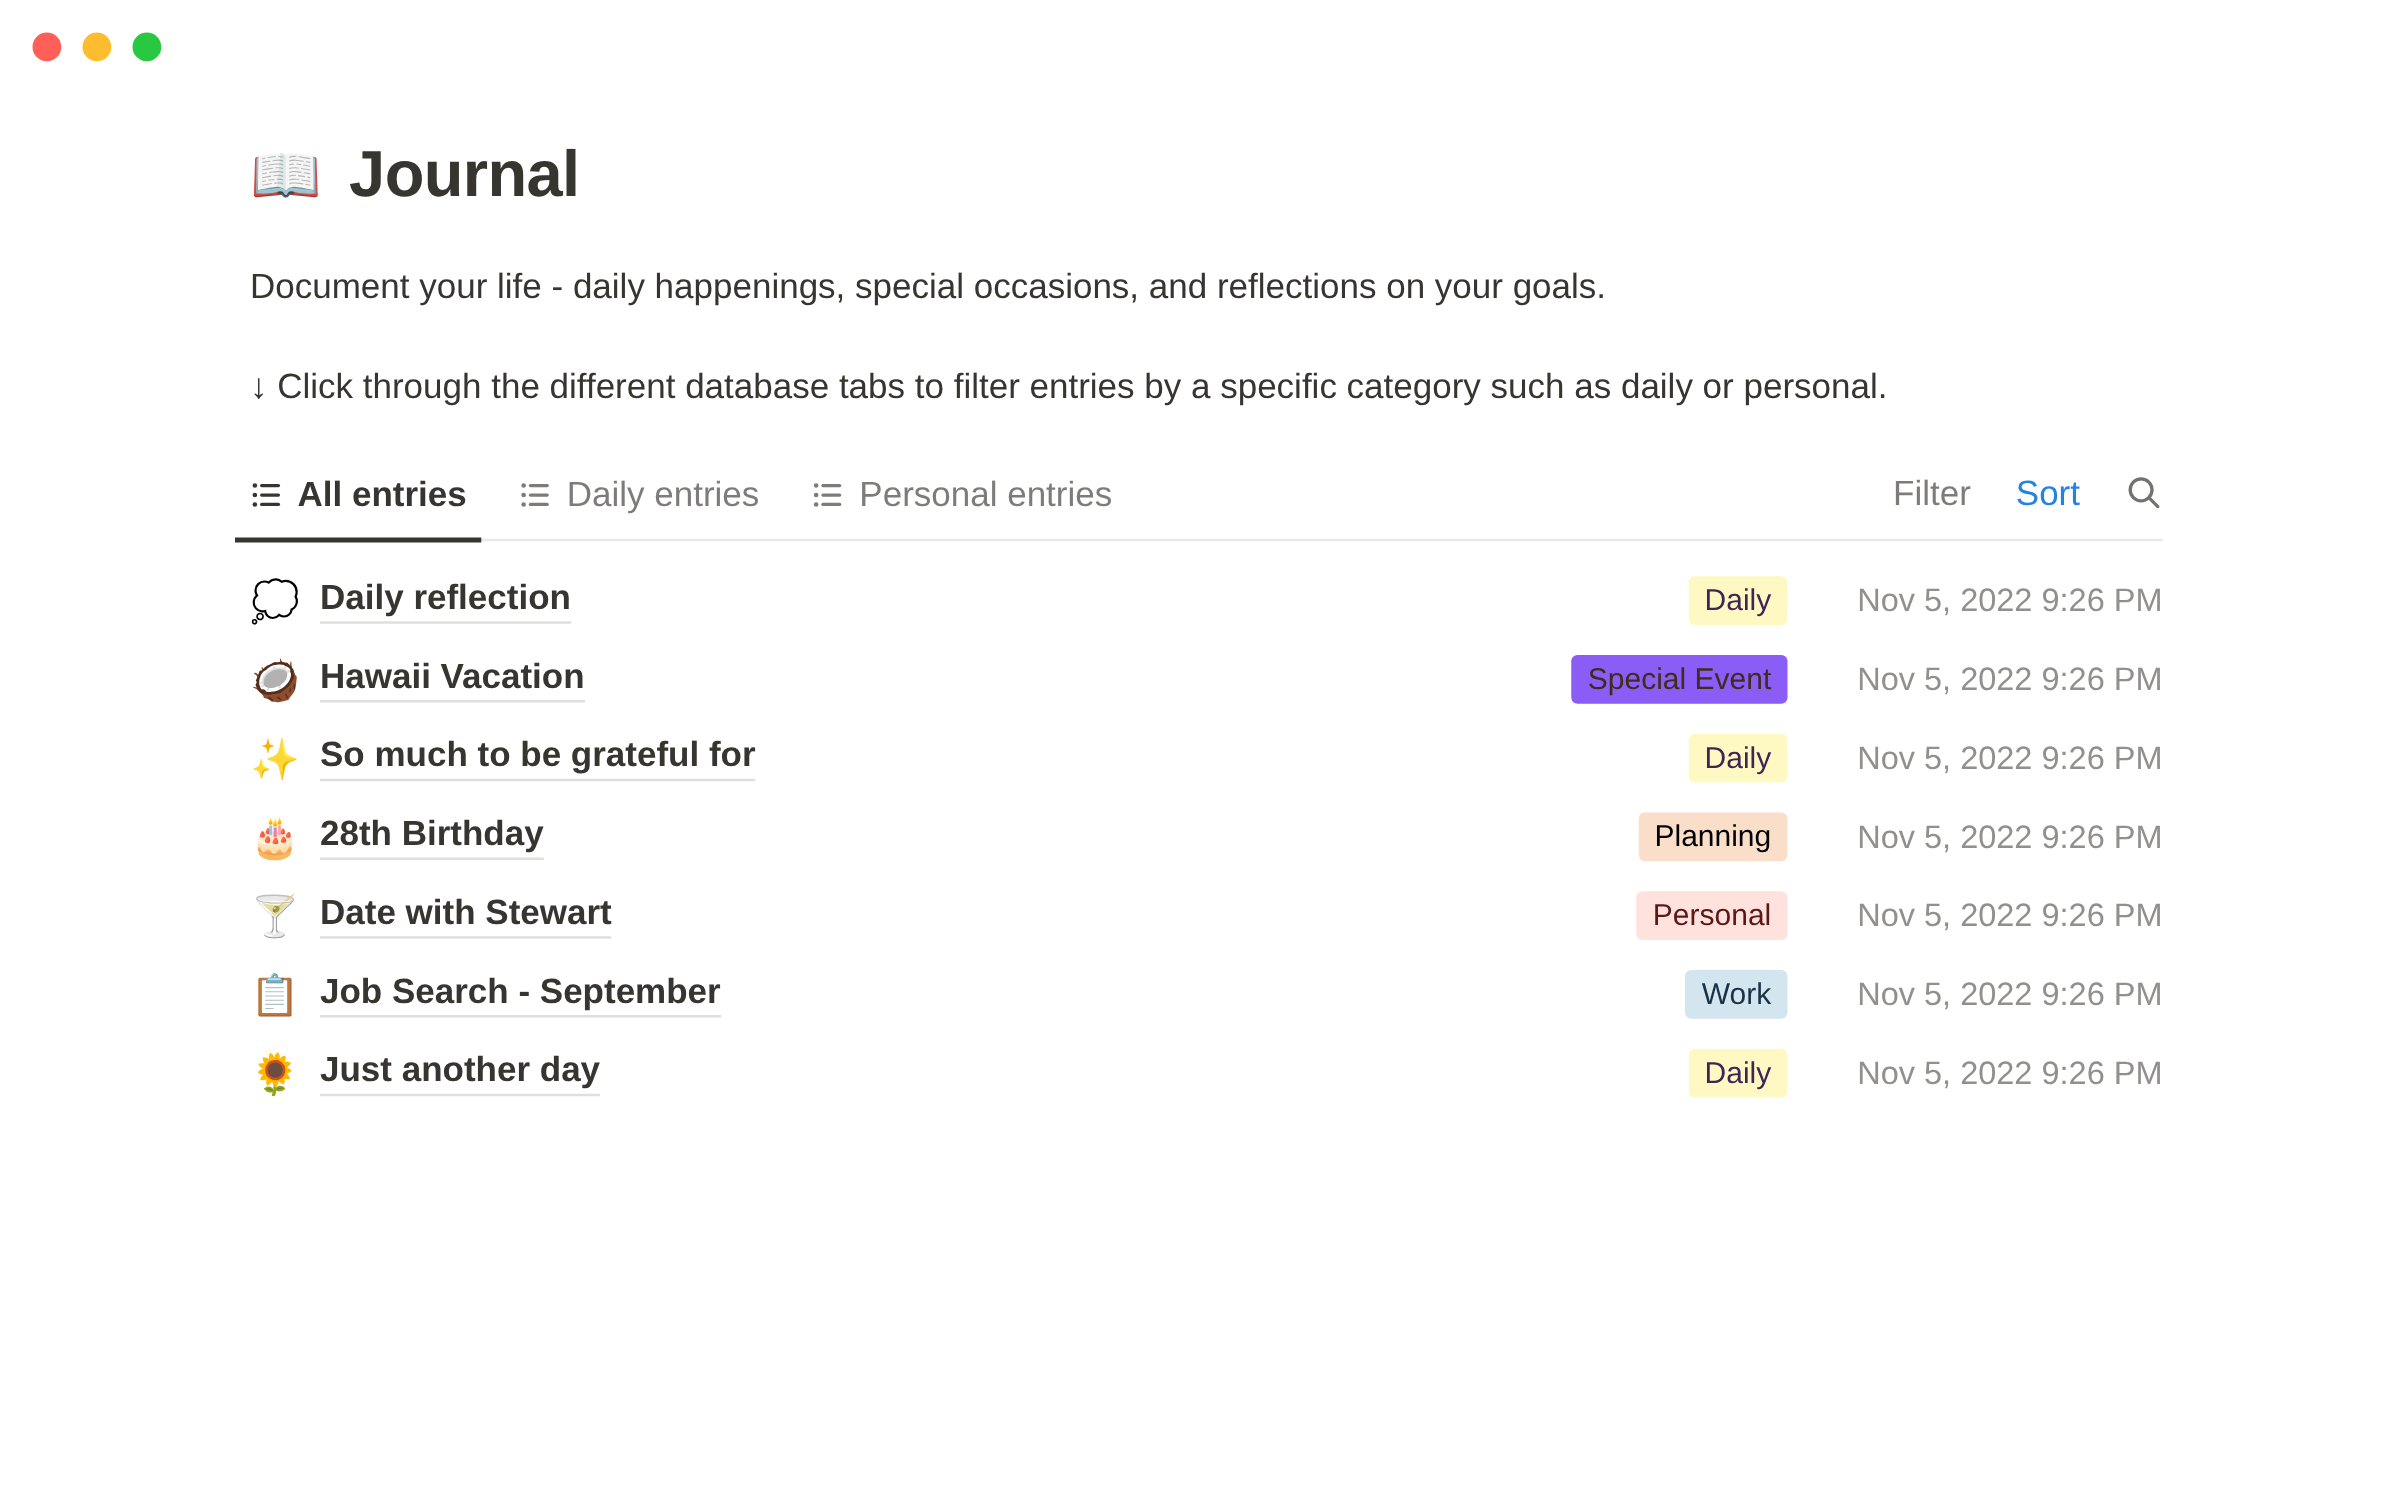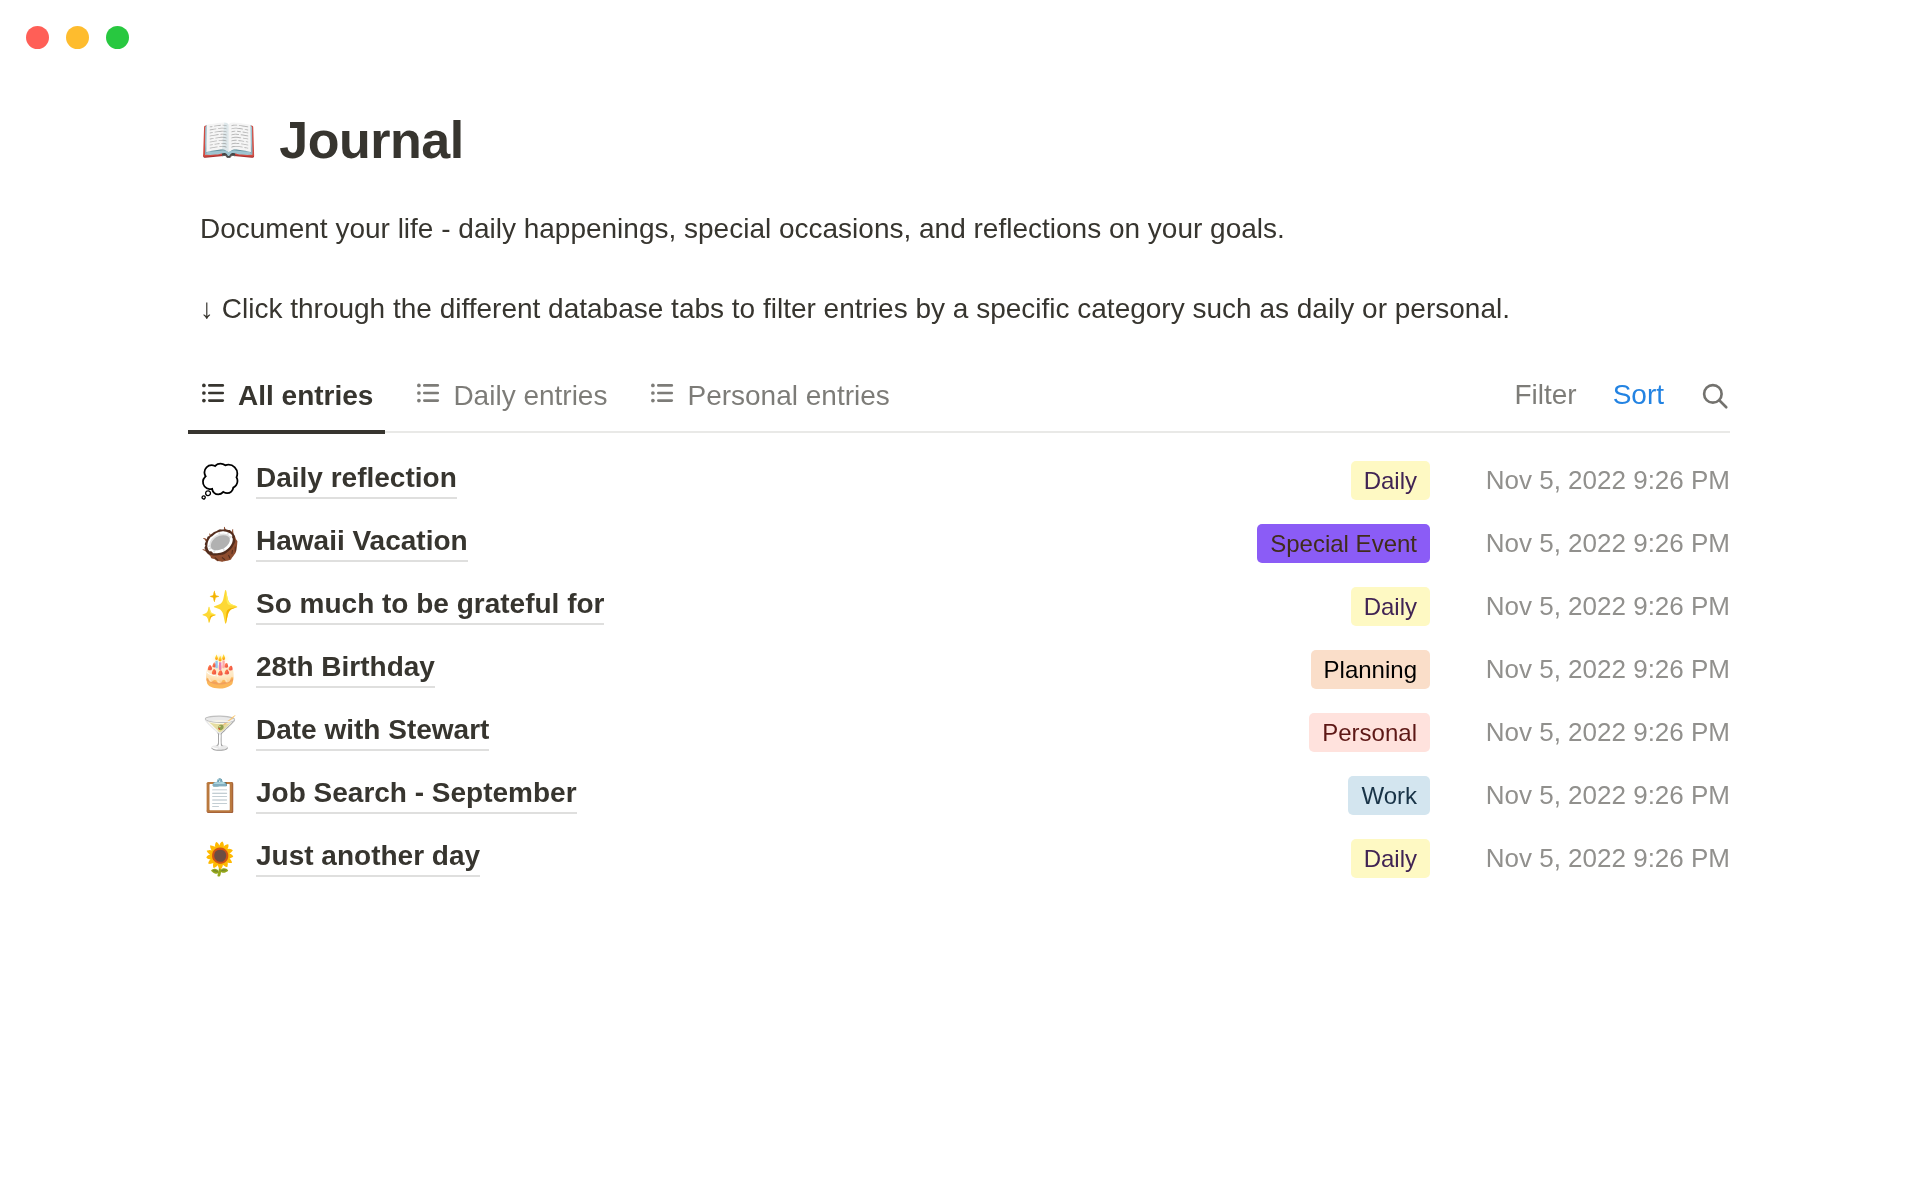--- a/index.html
+++ b/index.html
@@ -18,27 +18,27 @@
   .title-row { display:flex; align-items:center; gap:22px; }
   .page-icon { font-size:46px; line-height:1; filter:grayscale(25%); }
   .page-title { font-size:52px; font-weight:700; letter-spacing:-0.5px; color:#37352f; }
 
   .desc { margin-top:36px; font-size:28px; line-height:45px; color:#37352f; }
   .callout { margin-top:42px; font-size:28px; color:#37352f; }
 
   
   .tabbar { margin-top:54px; margin-left:-12px; width:1542px;
     display:flex; align-items:flex-end; border-bottom:2px solid #e9e9e7; }
-  .tab { display:flex; align-items:flex-start; gap:12px; padding:0 12px 18px 12px;
+  .tab { display:flex; align-items:center; gap:12px; padding:0 12px 18px 12px;
     margin-right:18px; font-size:28px; color:rgba(55,53,47,0.65);
     border-bottom:4px solid transparent; margin-bottom:-3px; cursor:pointer; white-space:nowrap; }
   .tab.active { color:#37352f; font-weight:600; border-bottom-color:#37352f; }
   .tab svg { flex:0 0 auto; }
 
-  .toolbar { margin-left:auto; display:flex; align-items:flex-end; gap:36px;
+  .toolbar { margin-left:auto; display:flex; align-items:flex-start; gap:36px;
     padding-bottom:20px; font-size:28px; }
   .toolbar .filter { color:rgba(55,53,47,0.65); cursor:pointer; }
   .toolbar .sort { color:#2383e2; cursor:pointer; }
   .search-btn { display:flex; align-items:center; color:#73726e; cursor:pointer; }
 
   
   .rows { margin-top:16px; }
   .row { height:63px; display:flex; align-items:center; }
   .row-emoji { width:42px; font-size:32px; line-height:1; margin-right:14px; text-align:left; }
   .row-title { font-size:28px; font-weight:600; color:#37352f;

